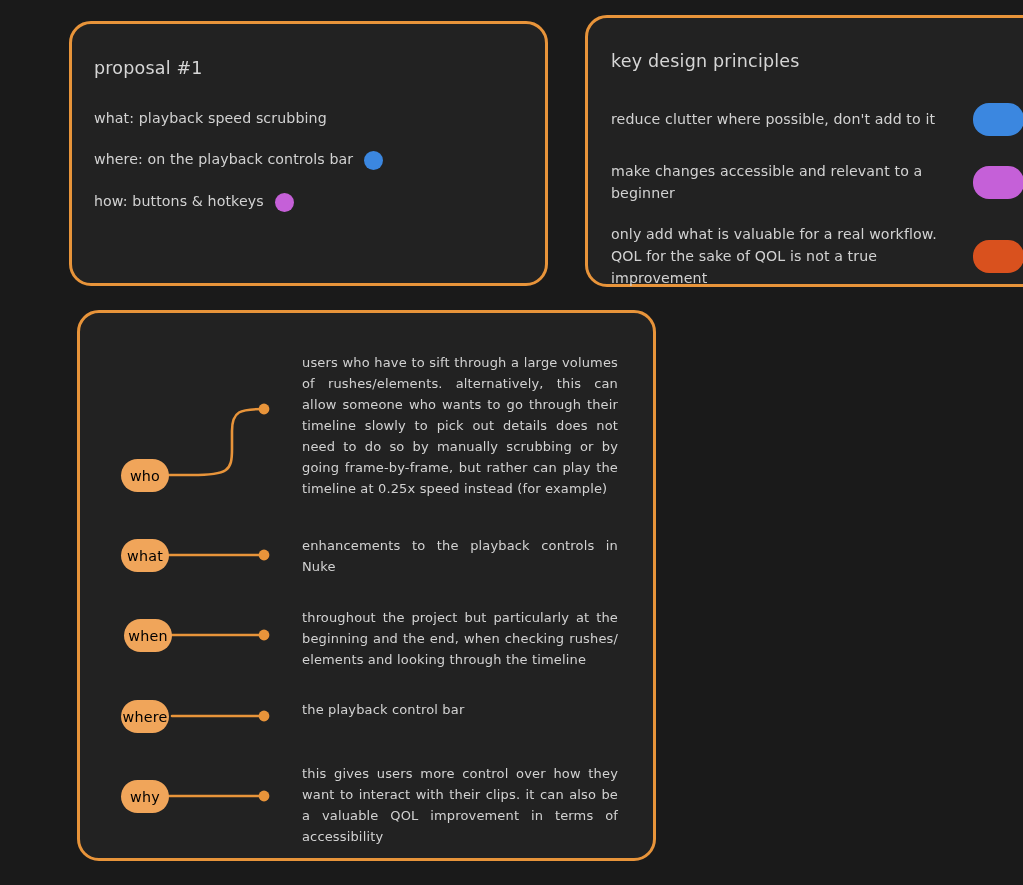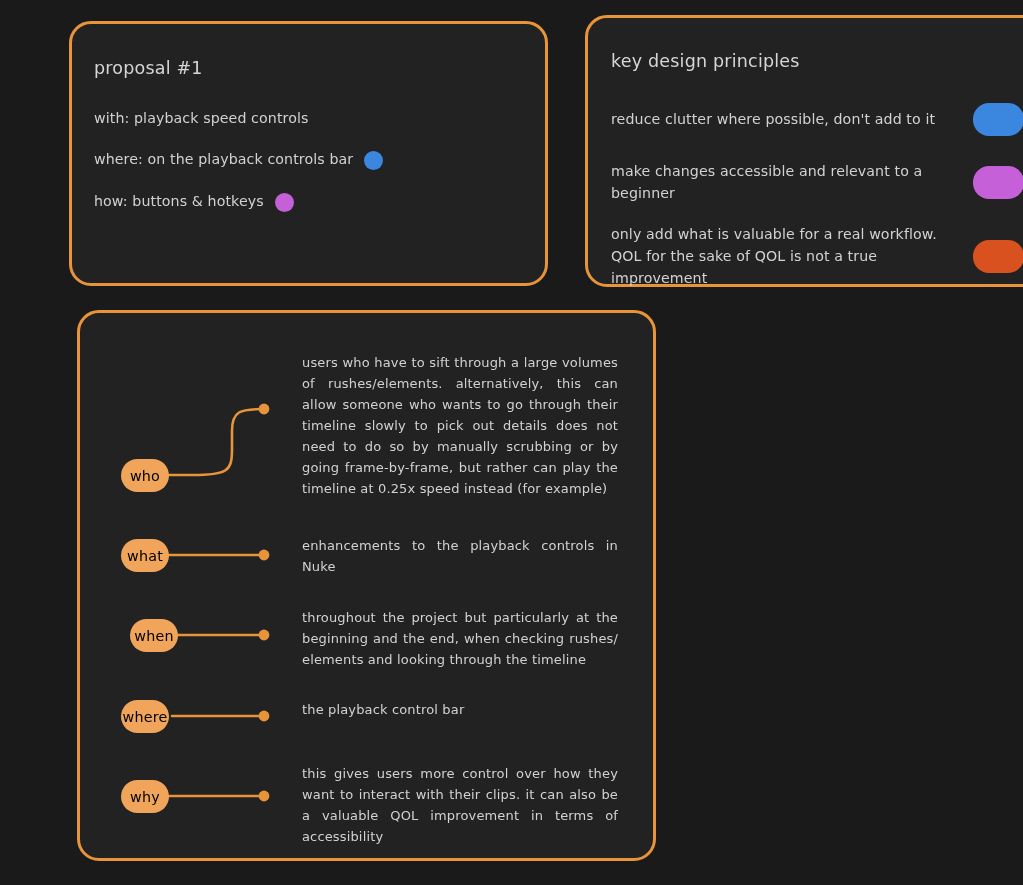--- a/index.html
+++ b/index.html
@@ -153,40 +153,40 @@
     font-size: 13px;
     line-height: 1.62;
     letter-spacing: 0.15px;
     text-align: justify;
     text-justify: inter-word;
   }
 
   
   #pill-who   { left: 41px; top: 146px; }
   #pill-what  { left: 41px; top: 226px; }
-  #pill-when  { left: 50px; top: 306px; }
+  #pill-when  { left: 44px; top: 306px; }
   #pill-where { left: 41px; top: 387px; }
   #pill-why   { left: 41px; top: 467px; }
 
   #text-who   { top: 39px; }
   #text-what  { top: 222px; }
   #text-when  { top: 294px; }
   #text-where { top: 386px; }
   #text-why   { top: 450px; }
 </style>
 </head>
 <body>
 
 <div class="board">
 
   <section class="card" id="card-proposal">
     <h2 class="card-title">proposal #1</h2>
 
     <div class="proposal-row">
-      <span class="ptext">with: playback speed controls</span>
+      <span class="ptext">what: playback speed scrubbing</span>
       <span class="dot-group"></span>
     </div>
 
     <div class="proposal-row">
       <span class="ptext">where: on the playback controls bar</span>
       <span class="dot-group">
         <span class="dot" style="background: rgb(59, 135, 224);"></span>
       </span>
     </div>
 

